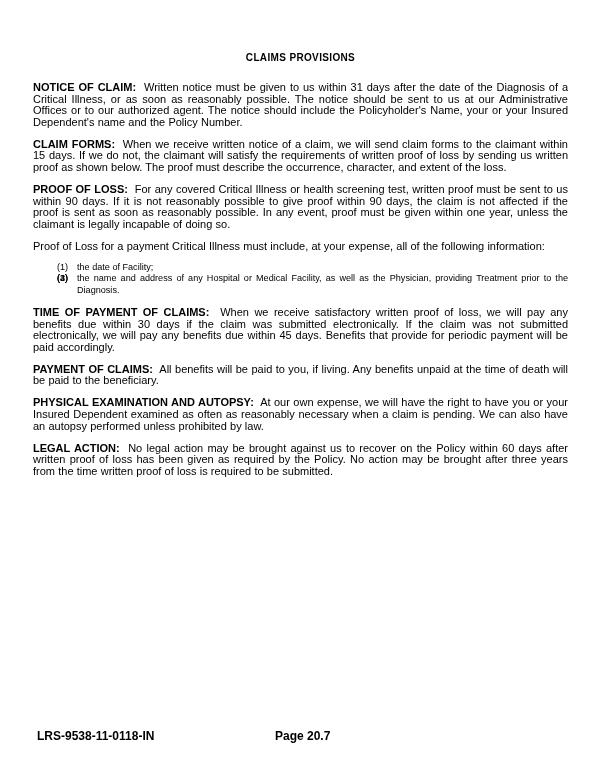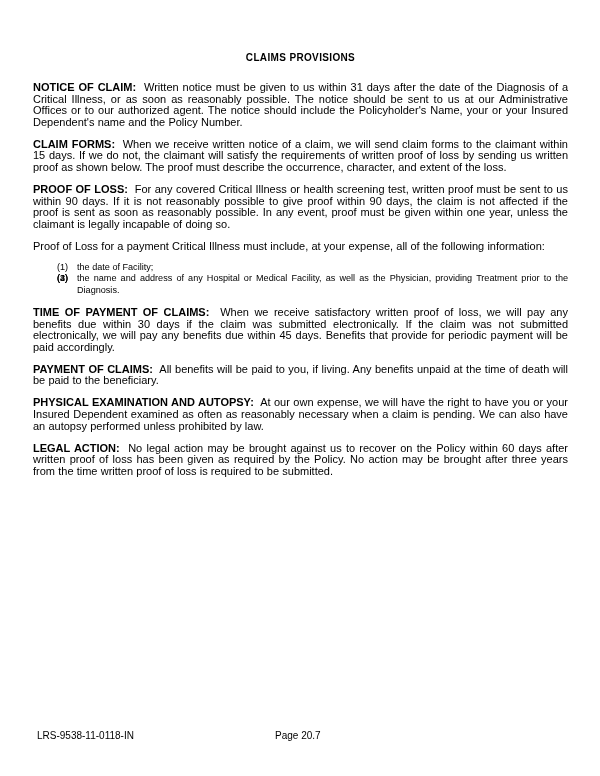--- a/index.html
+++ b/index.html
@@ -93,22 +93,23 @@
     font-size: 9.1px;
     line-height: 11.6px;
   }
 
   #footer {
     position: absolute;
     left: 0;
     top: 729px;
     width: 600px;
     height: 14px;
-    font-size: 10px;
+    font-size: 12px;
     line-height: 14px;
+    font-weight: bold;
   }
 
   #footer .form-number {
     position: absolute;
     left: 37px;
     top: 0;
     white-space: nowrap;
   }
 
   #footer .page-number {

